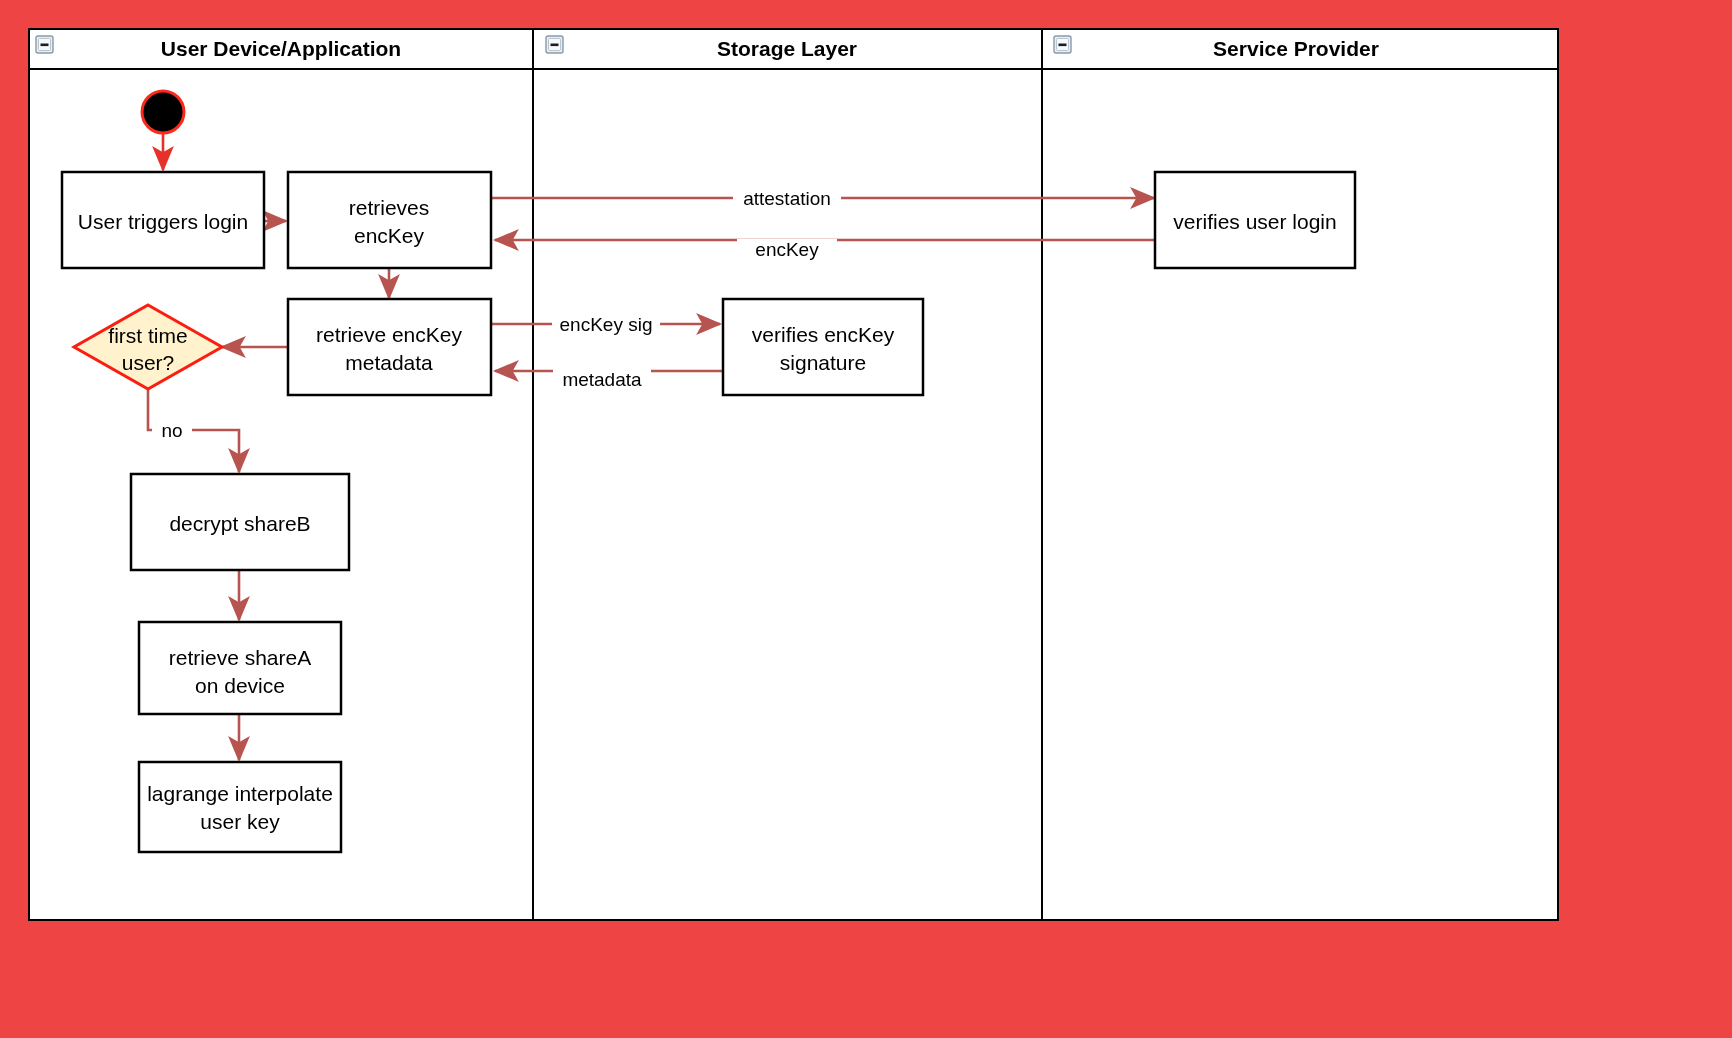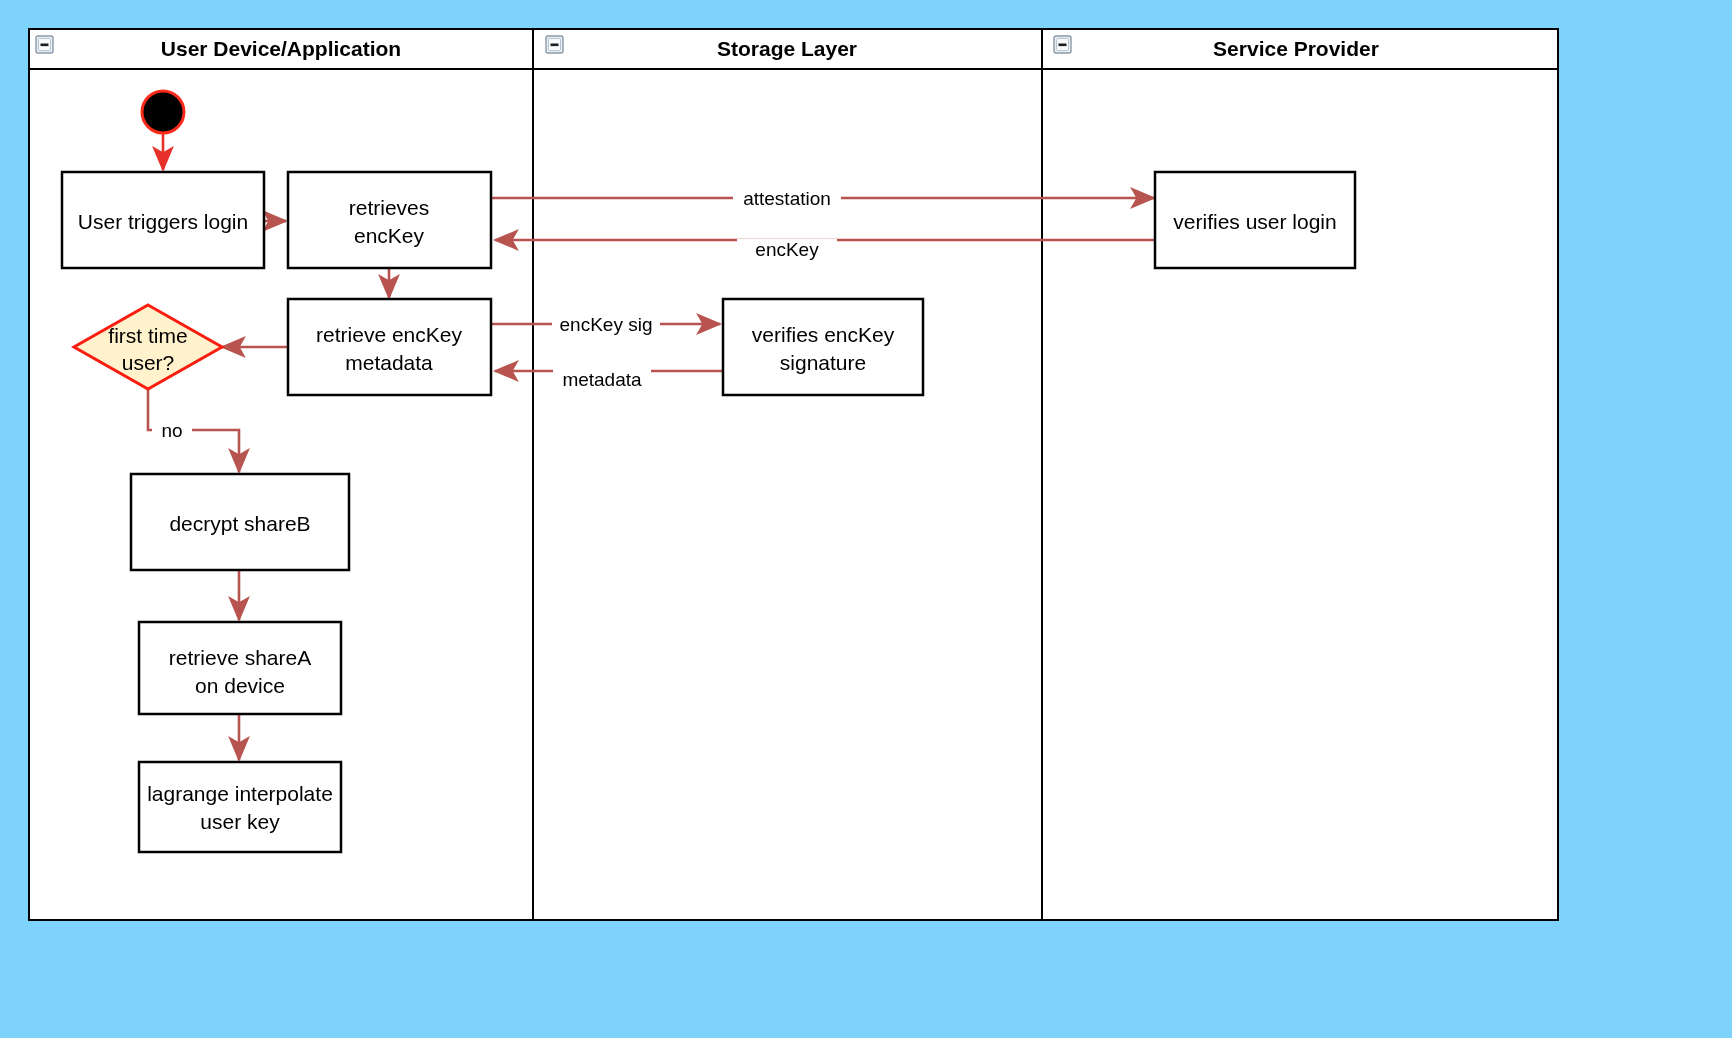--- a/index.html
+++ b/index.html
@@ -9,21 +9,21 @@
     background: #ffffff;
     width: 1732px;
     height: 1038px;
     overflow: hidden;
     font-family: "Liberation Sans", sans-serif;
   }
   #canvas {
     position: relative;
     width: 1732px;
     height: 1038px;
-    background: #7dd3fc;
+    background: #ef4444;
   }
   svg#diagram {
     position: absolute;
     left: 0;
     top: 0;
     width: 1732px;
     height: 1038px;
   }
   .lane-rect {
     fill: #ffffff;

